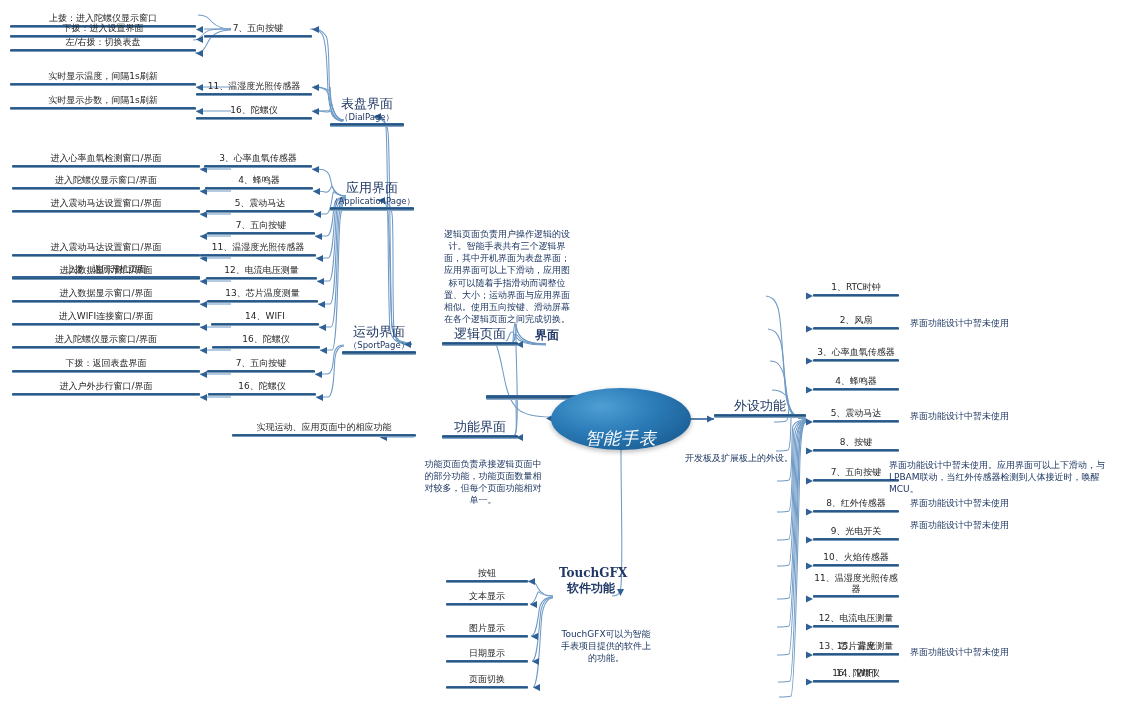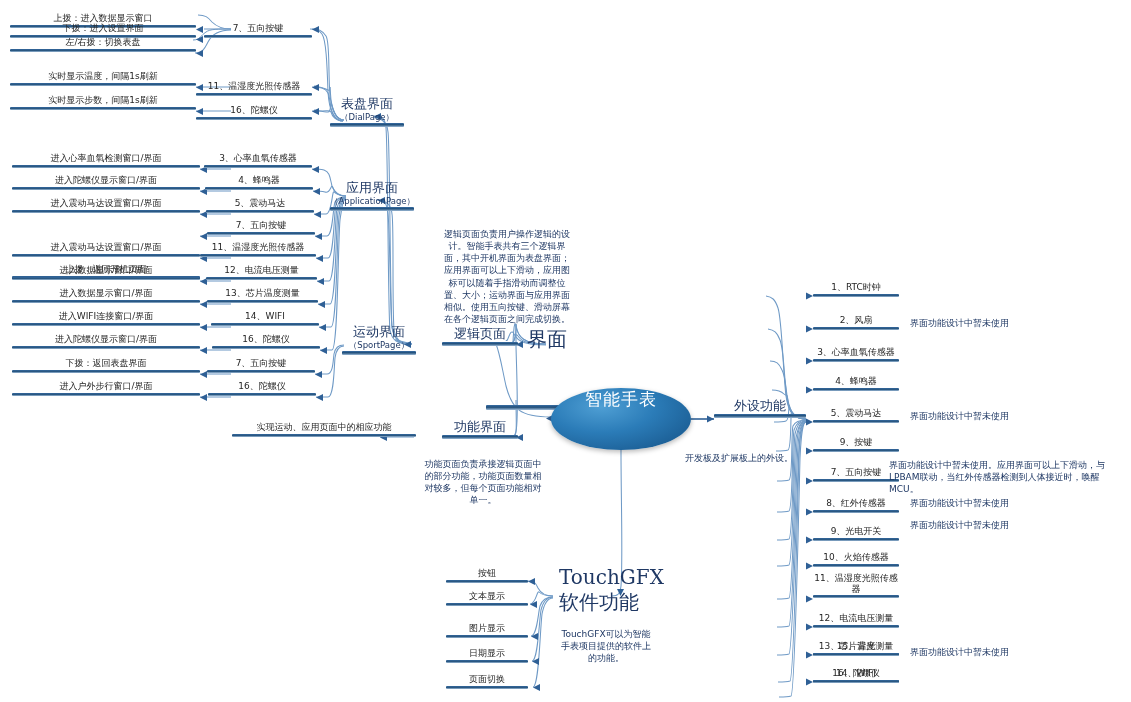--- a/index.html
+++ b/index.html
@@ -35,21 +35,21 @@
     height:3px;
     width:100%;
     background:linear-gradient(to bottom,#3a6ea5 0%,#1f4e79 45%,#9fbcd8 100%);
     border-radius:1px;
   }
 
   
   .s9{font-size:9px;}
   .s10{font-size:13px;}
   .s13{font-size:13px;}
-  .s16{font-size:20px;}
+  .s16{font-size:12px;font-weight:bold;}
 
   
   .note{
     position:absolute;
     color:#1f3864;
     font-size:9px;
     line-height:1.35;
     text-align:center;
   }
   .note.left{text-align:left;}
@@ -59,25 +59,26 @@
   .major .txt{color:#1f3864;}
 
   
   #central{
     position:absolute;
     left:551px;top:388px;
     width:140px;height:62px;
     border-radius:50%;
     background:radial-gradient(ellipse at 36% 30%, #4f9fd4 0%, #2b7cb8 42%, #1d6198 78%, #15537f 100%);
     box-shadow:0 2px 5px rgba(0,0,0,.28);
-    display:flex;align-items:flex-start;justify-content:center;
+    display:flex;align-items:flex-end;justify-content:center;
     color:#ffffff;
     font-size:17px;
     letter-spacing:1px;
     font-family:"DejaVu Serif","Liberation Serif",serif;
+    font-style:italic;
   }
 </style>
 </head>
 <body>
 
 <div id="canvas">
 
   <svg id="wires" viewBox="0 0 1131 702">
     <defs>
       <marker id="ah" markerWidth="7" markerHeight="7" refX="6" refY="3.2" orient="auto">
@@ -253,21 +254,21 @@
       <polygon points="537,601 530,604.5 537,608"></polygon>
       <polygon points="538,633 531,636.5 538,640"></polygon>
       <polygon points="539,658 532,661.5 539,665"></polygon>
       <polygon points="540,684 533,687.5 540,691"></polygon>
 
       <polygon points="617,589 620.5,596 624,589"></polygon>
     </g>
   </svg>
 
   <div class="leaf s9" style="left:10px;top:13px;width:186px;">
-    <span class="txt">上拨：进入数据显示窗口</span>
+    <span class="txt">上拨：进入陀螺仪显示窗口</span>
     <span class="bar"></span>
   </div>
   <div class="leaf s9" style="left:10px;top:23px;width:186px;">
     <span class="txt">下拨：进入设置界面</span>
     <span class="bar"></span>
   </div>
   <div class="leaf s9" style="left:10px;top:37px;width:186px;">
     <span class="txt">左/右拨：切换表盘</span>
     <span class="bar"></span>
   </div>
@@ -447,21 +448,21 @@
   </div>
   <div class="leaf s9" style="left:813px;top:376px;width:86px;">
     <span class="txt">4、蜂鸣器</span>
     <span class="bar"></span>
   </div>
   <div class="leaf s9" style="left:813px;top:408px;width:86px;">
     <span class="txt">5、震动马达</span>
     <span class="bar"></span>
   </div>
   <div class="leaf s9" style="left:813px;top:437px;width:86px;">
-    <span class="txt">9、按键</span>
+    <span class="txt">8、按键</span>
     <span class="bar"></span>
   </div>
   <div class="leaf s9" style="left:813px;top:467px;width:86px;">
     <span class="txt">7、五向按键</span>
     <span class="bar"></span>
   </div>
   <div class="leaf s9" style="left:813px;top:498px;width:86px;">
     <span class="txt">8、红外传感器</span>
     <span class="bar"></span>
   </div>

